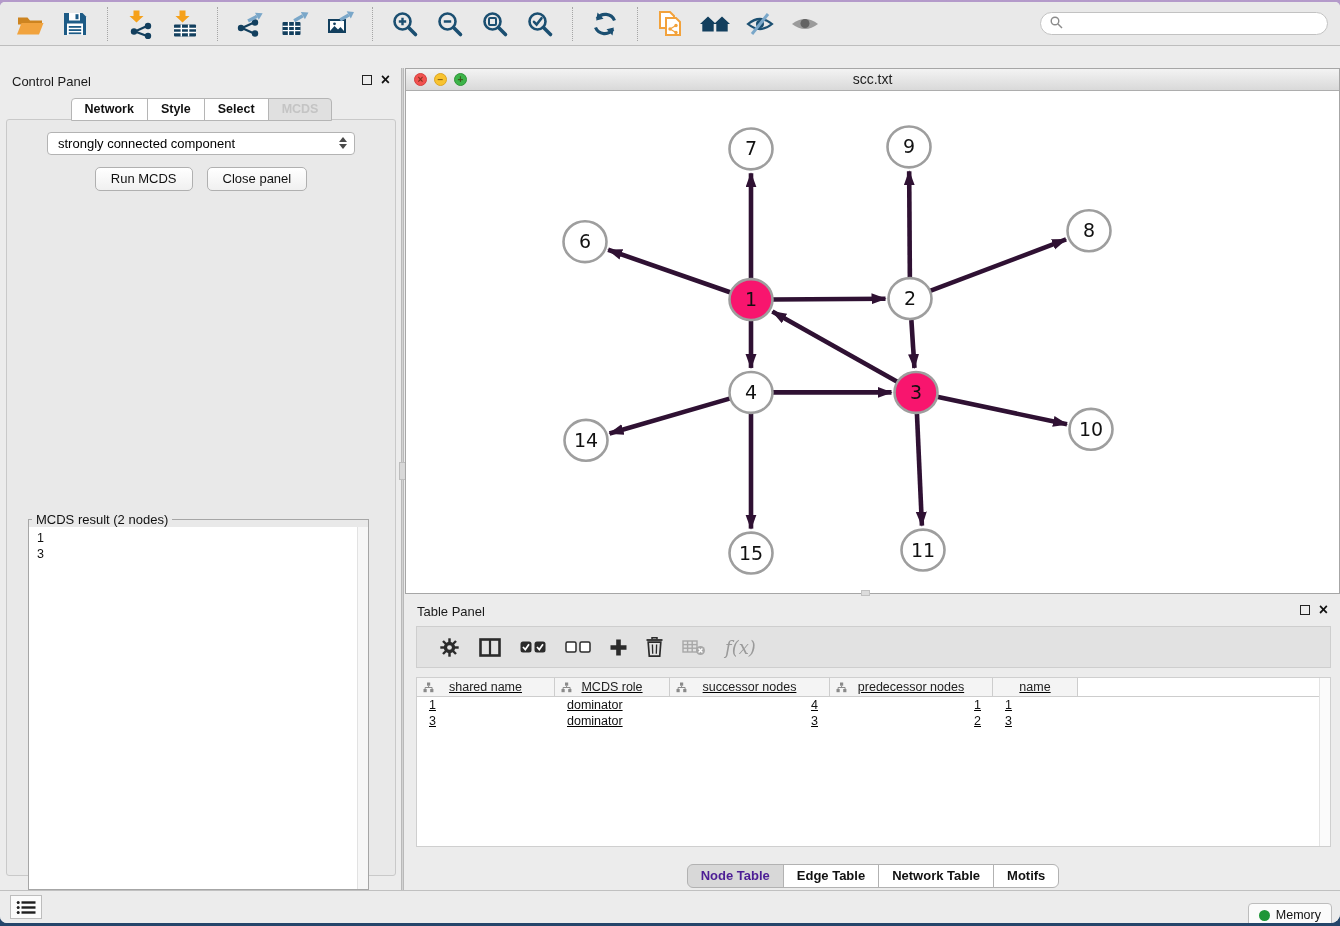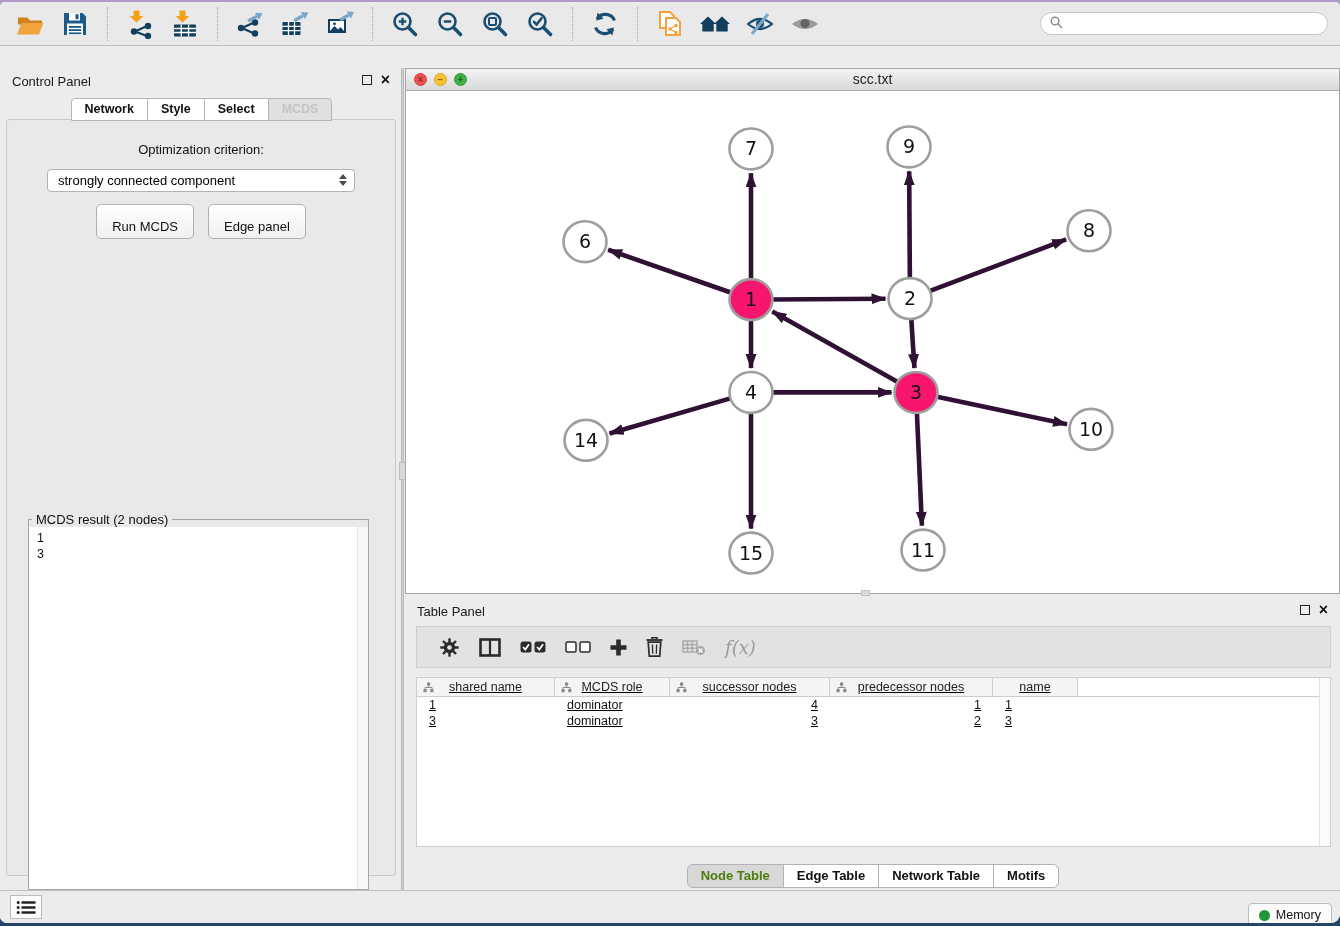--- a/index.html
+++ b/index.html
@@ -41,21 +41,21 @@
   .cp-body { position:absolute; left:6px; right:6px; top:51px; bottom:14px; background:#e9e9e9;
     border:1px solid #c9c9c9; border-radius:3px; }
   .opt-label { text-align:center; margin-top:22px; font-size:13px; color:#111; }
   .select { margin:12px auto 0; width:308px; height:23px; background:#fff; border:1px solid #b3b3b3;
     border-radius:4px; position:relative; font-size:13px; line-height:21px; padding-left:10px; }
   .spinner { position:absolute; right:7px; top:4px; display:flex; flex-direction:column; gap:2px; }
   .spin-up { width:0; height:0; border-left:4px solid transparent; border-right:4px solid transparent; border-bottom:5px solid #4a4a4a; }
   .spin-down { width:0; height:0; border-left:4px solid transparent; border-right:4px solid transparent; border-top:5px solid #4a4a4a; }
   .cp-buttons { display:flex; justify-content:center; gap:14px; margin-top:12px; }
   .btn { background:linear-gradient(#ffffff,#f0f0f0); border:1px solid #b0b0b0; border-radius:5px;
-    font-size:13px; padding:14px 15px 4px; color:#111; }
+    font-size:13px; padding:3px 15px 4px; color:#111; }
   fieldset.mcds { position:absolute; left:12px; right:17px; top:428px; height:378px;
     border:1px solid #a6a6a6; padding:0; margin:16px; }
   fieldset.mcds legend { font-size:13px; margin-left:3px; padding:0 4px; color:#111; }
   .result-area { position:relative; height:100%; background:#fff; overflow:hidden;
     font-size:12.5px; padding:3px 14px 0 8px; }
   .result-line { line-height:16px; color:#111; }
   .result-scroll { position:absolute; right:0; top:0; bottom:0; width:11px; background:#f7f7f7; border-left:1px solid #e2e2e2; }
 
   
   .vsplit { position:absolute; left:401px; top:66px; bottom:33px; width:3px; background:#d2d2d2;
@@ -90,21 +90,21 @@
     justify-content:center; font-size:12.5px; color:#222; position:relative; flex:none; }
   .th .tree-wrap { position:absolute; left:6px; top:4px; }
   .trow { display:flex; height:16px; }
   .td { padding:0 12px; line-height:16px; font-size:12.5px; color:#111; white-space:nowrap; overflow:hidden; flex:none; }
   .tp-scroll { position:absolute; right:0; top:0; bottom:0; width:11px; background:#fbfbfb; border-left:1px solid #e3e3e3; }
   .tp-tabs { position:absolute; left:0; right:0; top:266px; display:flex; justify-content:center; }
   .bt-tab { border:1px solid #b2b2b2; background:#fff; font-size:13px; font-weight:bold; padding:3px 13px 4px;
     margin-right:-1px; color:#111; }
   .bt-tab:first-child { border-radius:6px 0 0 6px; }
   .bt-tab:last-child { border-radius:0 6px 6px 0; }
-  .bt-tab.active { background:#d8d8d8; color:#4d7c0f; }
+  .bt-tab.active { background:#d8d8d8; color:#4c1d95; }
 
   
   .status-bar { position:absolute; left:0; right:0; bottom:0; height:33px; background:#ececec; border-top:1px solid #c0c0c0; }
   .list-btn { position:absolute; left:10px; top:4px; width:32px; height:24px; background:#fbfbfb;
     border:1px solid #bdbdbd; display:flex; align-items:center; justify-content:center; }
   .memory-btn { position:absolute; right:8px; top:12px; height:24px; background:#fbfbfb; border:1px solid #bdbdbd;
     border-radius:4px; display:flex; align-items:center; gap:6px; padding:0 10px; font-size:12.5px; color:#111; }
   .memory-dot { width:11px; height:11px; border-radius:50%; background:#1f9638; }
 </style>
 </head>
@@ -296,31 +296,30 @@
         <span class="close-btn">×</span>
       </span>
     </div>
     <div class="cp-tabs">
         <div class="cp-tab">Network</div>
         <div class="cp-tab">Style</div>
         <div class="cp-tab">Select</div>
         <div class="cp-tab active">MCDS</div>
       </div>
     <div class="cp-body">
-      <div class="opt-label">Optimization criterion:</div>
       <div class="select">
         <span>strongly connected component</span>
         <span class="spinner">
             <span class="spin-up"></span>
             <span class="spin-down"></span>
           </span>
       </div>
       <div class="cp-buttons">
         <button class="btn">Run MCDS</button>
-        <button class="btn">Edge panel</button>
+        <button class="btn">Close panel</button>
       </div>
     </div>
     <fieldset class="mcds">
       <legend>MCDS result (2 nodes)</legend>
       <div class="result-area">
           <div class="result-line">1</div>
           <div class="result-line">3</div>
         </div>
       <div class="result-scroll"></div>
     </fieldset>

